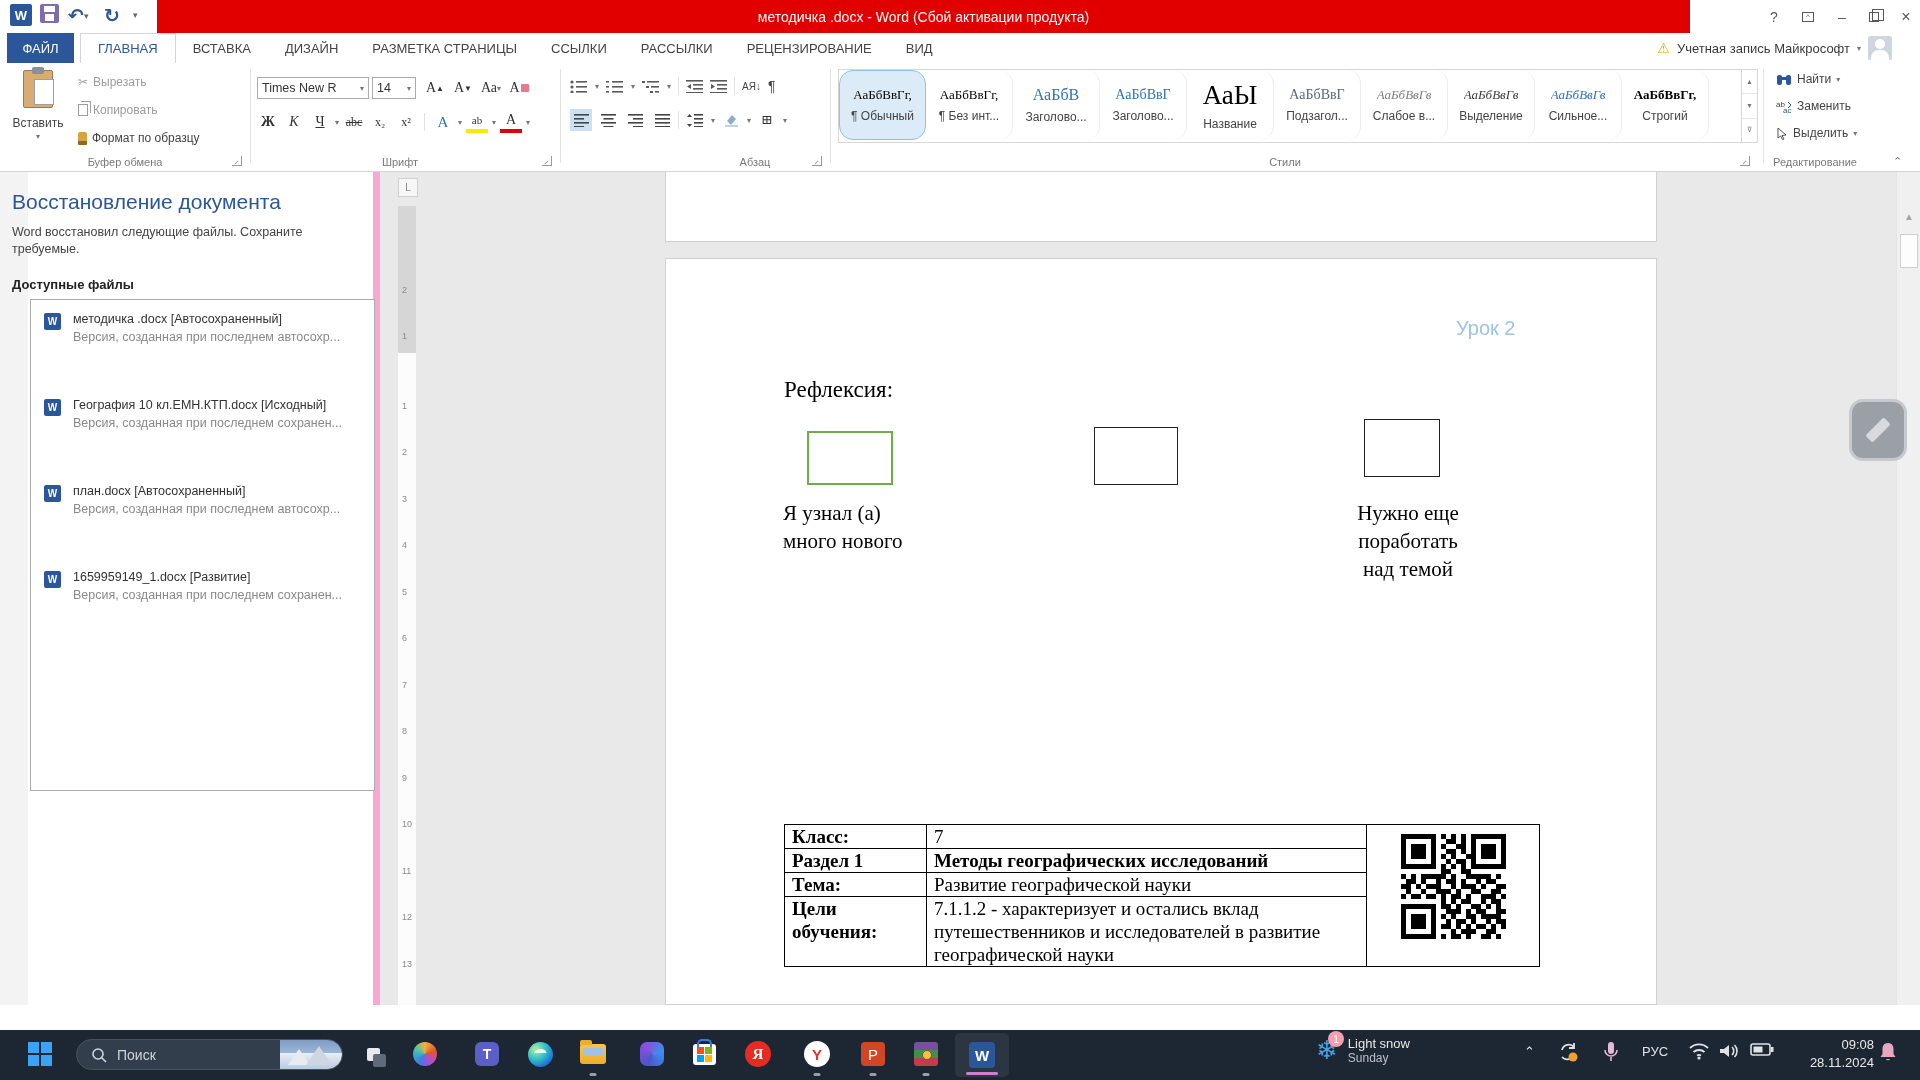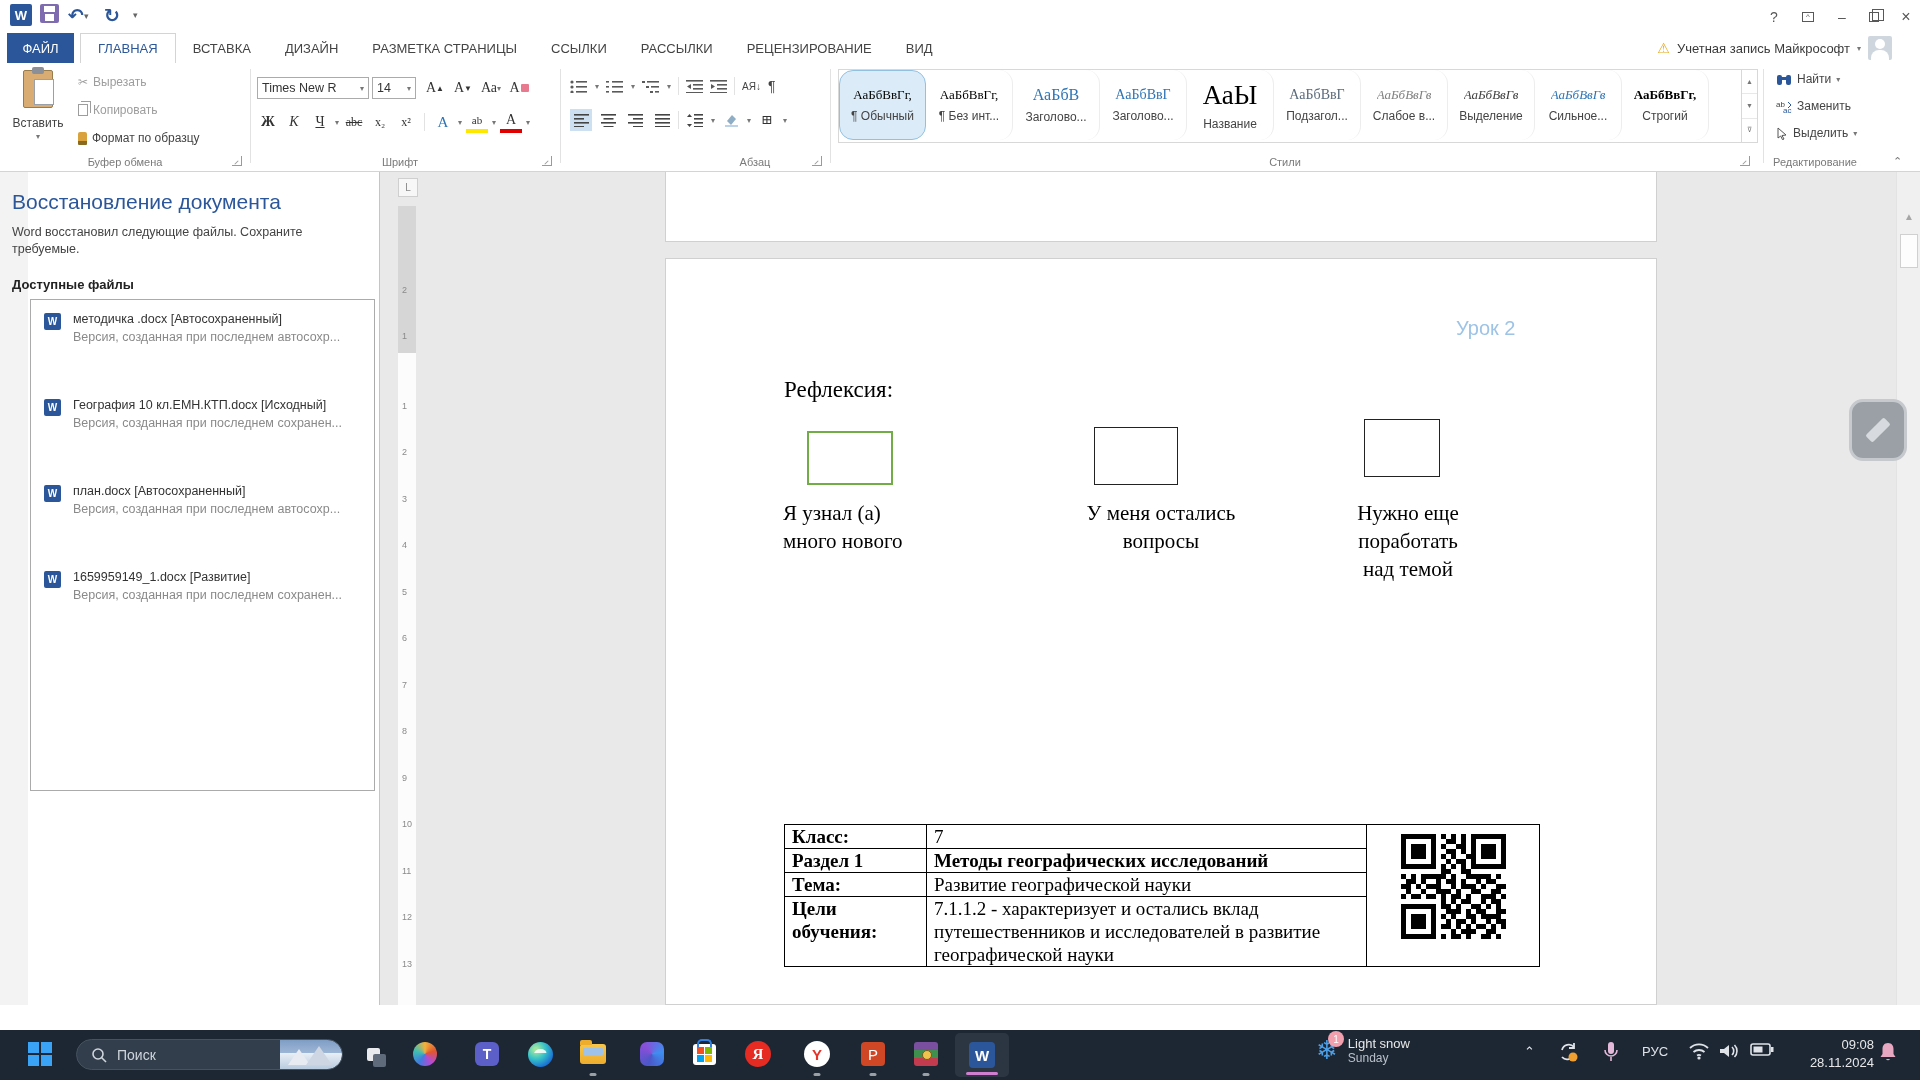--- a/index.html
+++ b/index.html
@@ -56,21 +56,21 @@
   .style-card { width:87px; height:70px; border-right:1px solid #ededed; display:flex; flex-direction:column; align-items:center; justify-content:center; gap:6px; padding:2px;border-radius:14px; }
   .style-card.selected { background:#dcebf8; border:1px solid #92c0e0; }
   .st-sample { font-family:"Liberation Serif","DejaVu Serif",serif; white-space:nowrap; overflow:hidden; max-width:84px; }
   .st-name { font-size:12px; color:#444; white-space:nowrap; overflow:hidden; max-width:84px; }
   .k-normal{font-size:13px;color:#000}.k-h1{font-size:16px;color:#2e74b5}.k-h2{font-size:14px;color:#2e74b5}
   .k-title{font-size:27px;color:#000}.k-subtitle{font-size:14px;color:#5a6b7c}
   .k-subtle{font-size:13px;color:#808080;font-style:italic}.k-emphasis{font-size:13px;color:#404040;font-style:italic}
   .k-strongem{font-size:13px;color:#2e74b5;font-style:italic}.k-strict{font-size:13px;color:#000;font-weight:bold}
 
   
-  #pane { position:absolute; left:0; top:172px; width:380px; height:833px; background:#fff; border-right:1px solid #f9a8d4; z-index:5; }
+  #pane { position:absolute; left:0; top:172px; width:380px; height:833px; background:#fff; border-right:7px solid #f9a8d4; z-index:5; }
   #pane .strip { position:absolute; left:0; top:0; width:28px; height:100%; background:#f3f3f3; }
   #pane-title { position:absolute; left:12px; top:18px; font-size:21px; color:#2b579a; }
   #pane-desc { position:absolute; left:12px; top:52px; width:330px; font-size:12.5px; color:#444; line-height:17px; }
   #files-head { position:absolute; left:12px; top:105px; font-size:13px; font-weight:bold; color:#222; }
   #files-list { position:absolute; left:30px; top:127px; width:345px; height:492px; border:1px solid #ababab; background:#fff; }
   .file-item { position:relative; padding:12px 8px 4px 42px; height:86px; cursor:pointer; }
   .file-item .wicon { position:absolute; left:13px; top:13px; width:17px; height:17px; background:#2b579a; border-radius:2px; color:#fff; font-size:10px; font-weight:bold; display:flex; align-items:center; justify-content:center; }
   .file-line1 { font-size:12.5px; color:#333; white-space:nowrap; overflow:hidden; }
   .file-line2 { font-size:12.5px; color:#8a8a8a; margin-top:4px; white-space:nowrap; overflow:hidden; }
 
@@ -181,20 +181,21 @@
         <span class="floppy"></span>
       </div>
     <div class="qat" style="left:68px;">
         <span class="qat-glyph">↶</span>
         <span class="qat-dd">▾</span>
       </div>
     <div class="qat" style="left:104px;">
         <span class="qat-glyph">↻</span>
       </div>
     <div class="qat qat-dd" style="left:133px;top:10px;">▾</div>
+    <div id="title-band">методичка .docx -  Word (Сбой активации продукта)</div>
     <div class="winctl" style="left:1758px;">
         <span>?</span>
       </div>
     <div class="winctl" style="left:1792px;">
         <span class="ctl-panel">^</span>
       </div>
     <div class="winctl" style="left:1826px;">–</div>
     <div class="winctl" style="left:1858px;">
         <span class="ctl-restore"></span>
       </div>
@@ -571,22 +572,20 @@
     <div id="page1strip"></div>
 
     <div id="page">
       <div id="lesson">Урок 2</div>
       <div id="reflexia" class="serif">Рефлексия:</div>
       <div id="chk1" class="chk"></div>
       <div id="chk2" class="chk"></div>
       <div id="chk3" class="chk"></div>
       <div id="opt1" class="opt-label serif">Я узнал (а)
 много нового</div>
-      <div id="opt2" class="opt-label serif">У меня остались
-вопросы</div>
       <div id="opt3" class="opt-label serif">Нужно еще
 поработать
 над темой</div>
 
       <table id="doc-table" class="serif">
         <tbody>
             <tr>
           <td class="c1">Класс:</td>
           <td class="c2">7</td>
           <td class="c3" rowspan="4">

